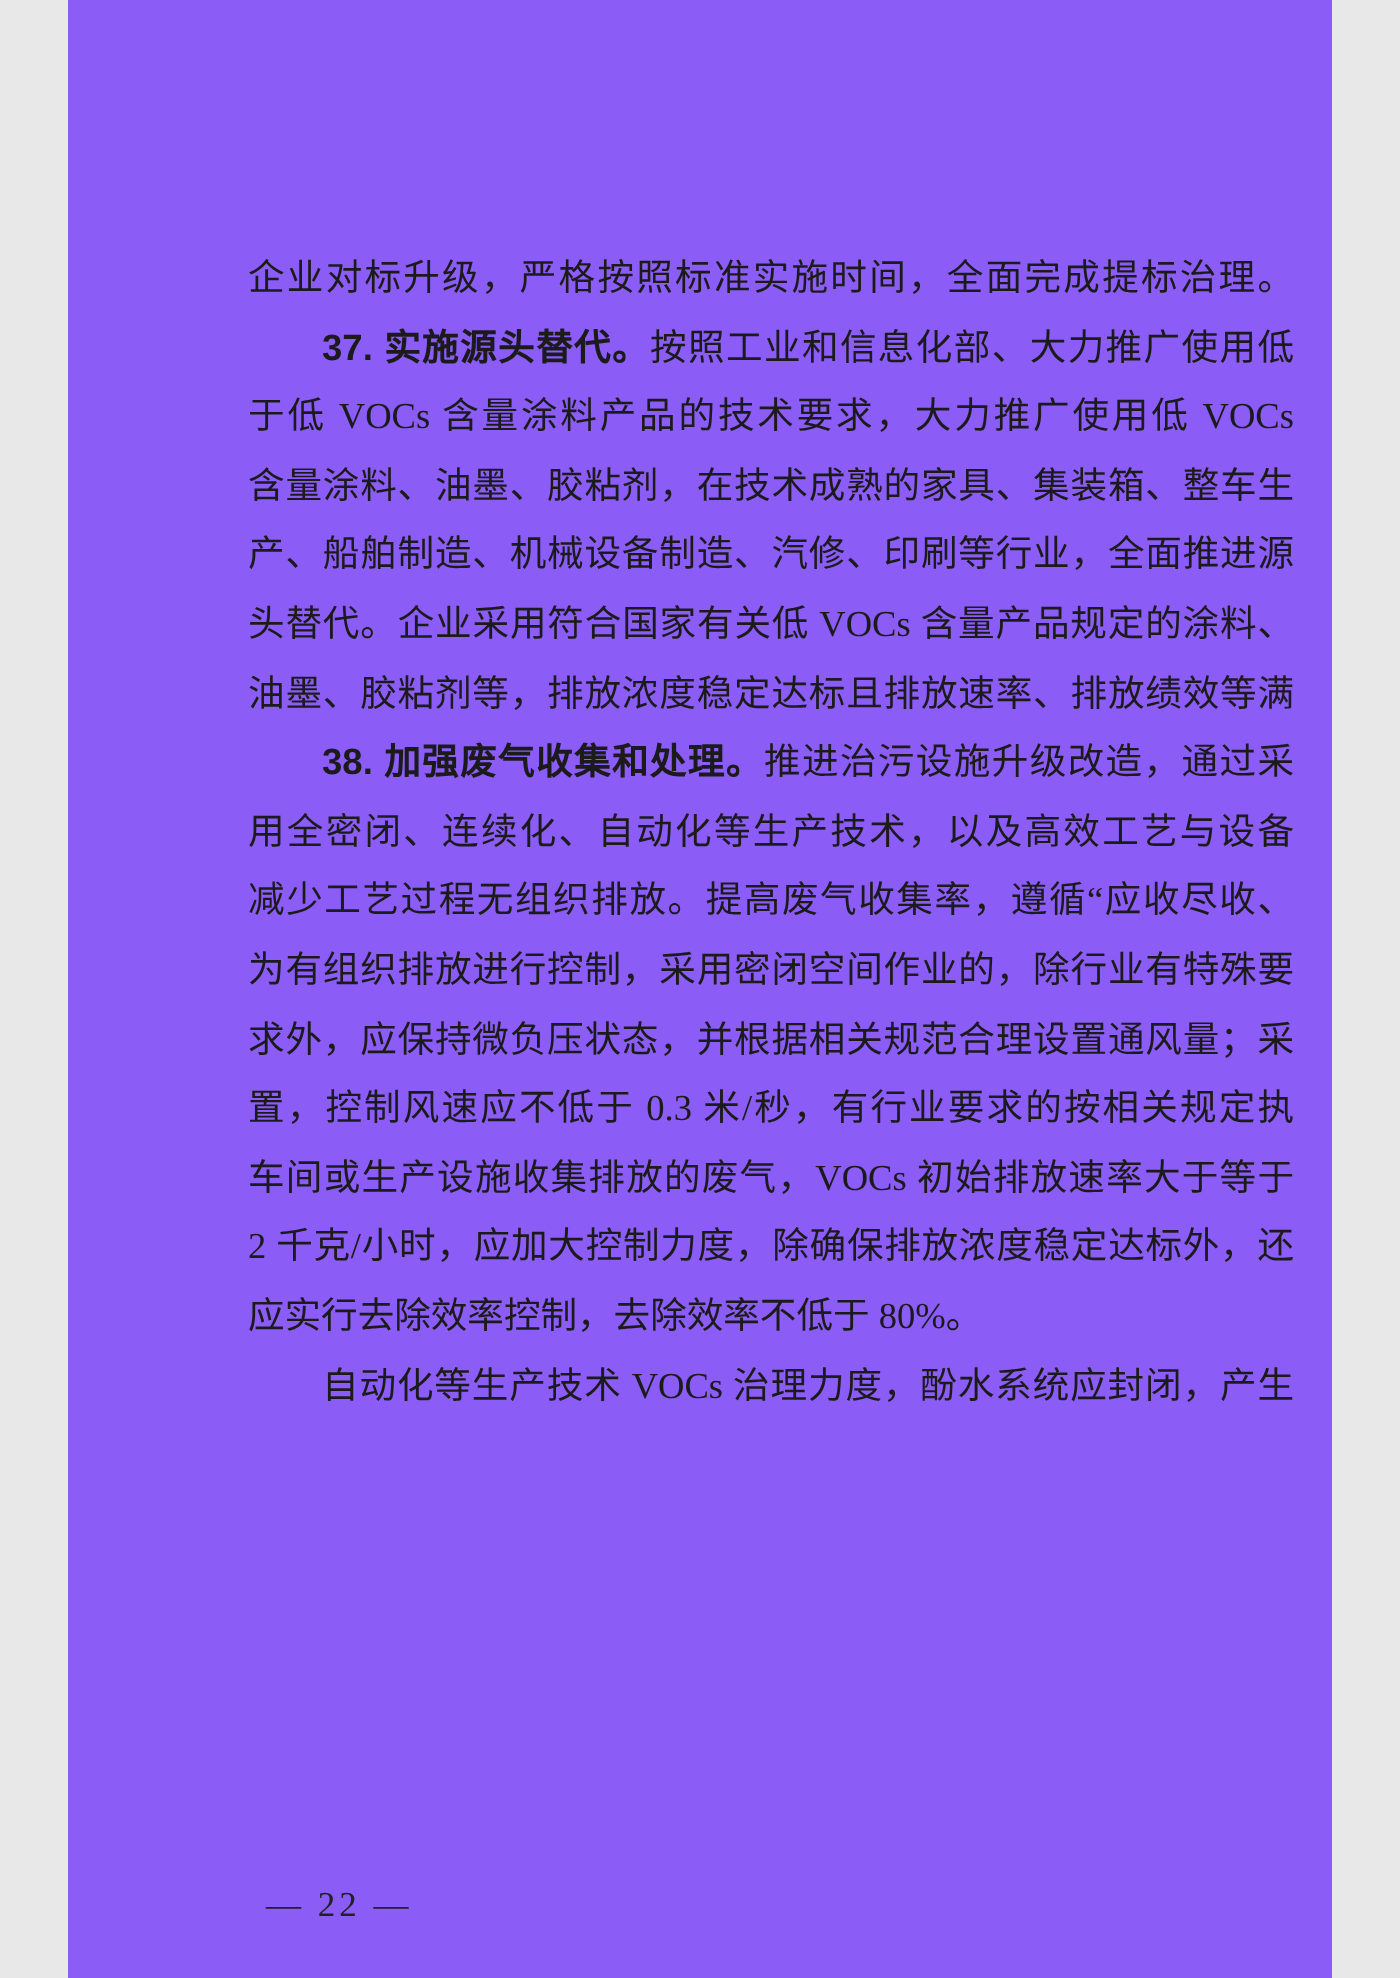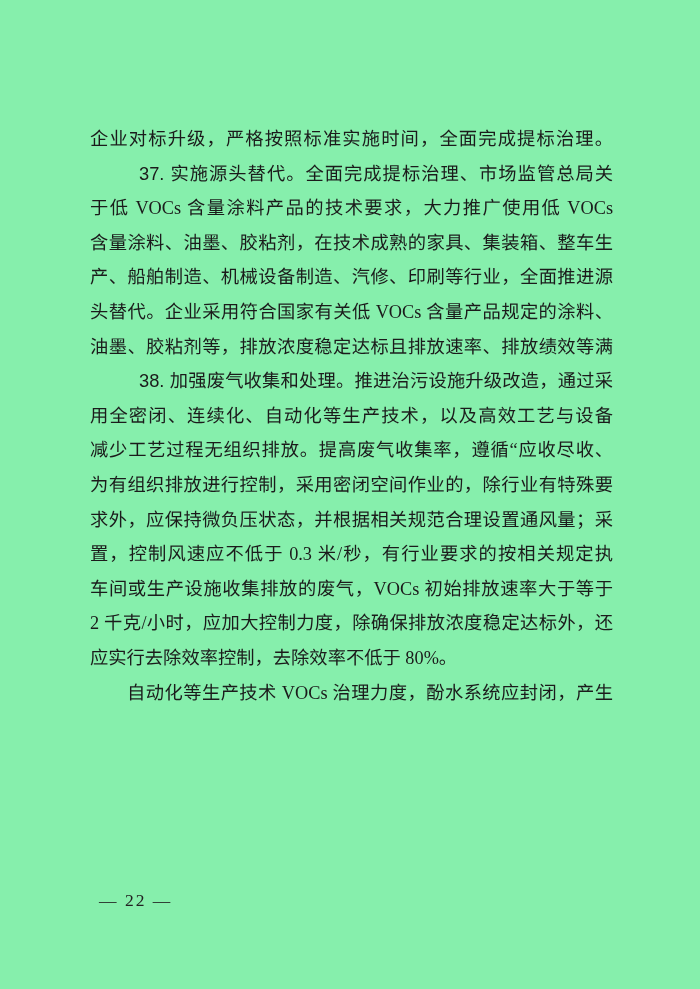--- a/index.html
+++ b/index.html
@@ -2,24 +2,24 @@
 <html lang="zh-CN"><head>
 <meta charset="utf-8">
 <style>
   html, body {
     margin: 0;
     padding: 0;
     background: #e8e8e8;
   }
   .page {
     position: relative;
-    width: 700px;
+    width: 632px;
     height: 989px;
     margin: 0 auto;
-    background: #86efac;
+    background: #8b5cf6;
     overflow: hidden;
     font-family: "Liberation Serif", "DejaVu Serif", serif;
     color: #1b1b1b;
   }
   .doc-body {
     position: absolute;
     left: 90px;
     top: 122px;
     width: 523px;
   }
@@ -33,44 +33,43 @@
     overflow: hidden;
   }
   .line.no-fill {
     text-align-last: left;
   }
   .line.indent {
     text-indent: 37px;
   }
   .line .lead {
     font-family: "Liberation Sans", "DejaVu Sans", sans-serif;
-    font-weight: 400;
-    margin-left: 12px;
+    font-weight: 700;
   }
   .line .seg {
     font-weight: 400;
   }
   .footer {
     position: absolute;
     left: 99px;
-    top: 888px;
+    top: 940px;
     font-size: 17.5px;
     line-height: 24px;
     letter-spacing: 2px;
     color: #222222;
     text-align: left;
   }
 </style>
 </head>
 <body>
 
 <div class="page">
   <div class="doc-body">
       <div class="line"><span class="seg">企业对标升级，严格按照标准实施时间，全面完成提标治理。</span></div>
-      <div class="line indent"><span class="lead">37. 实施源头替代。</span><span class="seg">全面完成提标治理、市场监管总局关</span></div>
+      <div class="line indent"><span class="lead">37. 实施源头替代。</span><span class="seg">按照工业和信息化部、大力推广使用低</span></div>
       <div class="line"><span class="seg">于低 VOCs 含量涂料产品的技术要求，大力推广使用低 VOCs</span></div>
       <div class="line"><span class="seg">含量涂料、油墨、胶粘剂，在技术成熟的家具、集装箱、整车生</span></div>
       <div class="line"><span class="seg">产、船舶制造、机械设备制造、汽修、印刷等行业，全面推进源</span></div>
       <div class="line"><span class="seg">头替代。企业采用符合国家有关低 VOCs 含量产品规定的涂料、</span></div>
       <div class="line"><span class="seg">油墨、胶粘剂等，排放浓度稳定达标且排放速率、排放绩效等满</span></div>
       <div class="line indent"><span class="lead">38. 加强废气收集和处理。</span><span class="seg">推进治污设施升级改造，通过采</span></div>
       <div class="line"><span class="seg">用全密闭、连续化、自动化等生产技术，以及高效工艺与设备等，</span></div>
       <div class="line"><span class="seg">减少工艺过程无组织排放。提高废气收集率，遵循“应收尽收、</span></div>
       <div class="line"><span class="seg">为有组织排放进行控制，采用密闭空间作业的，除行业有特殊要</span></div>
       <div class="line"><span class="seg">求外，应保持微负压状态，并根据相关规范合理设置通风量；采</span></div>

